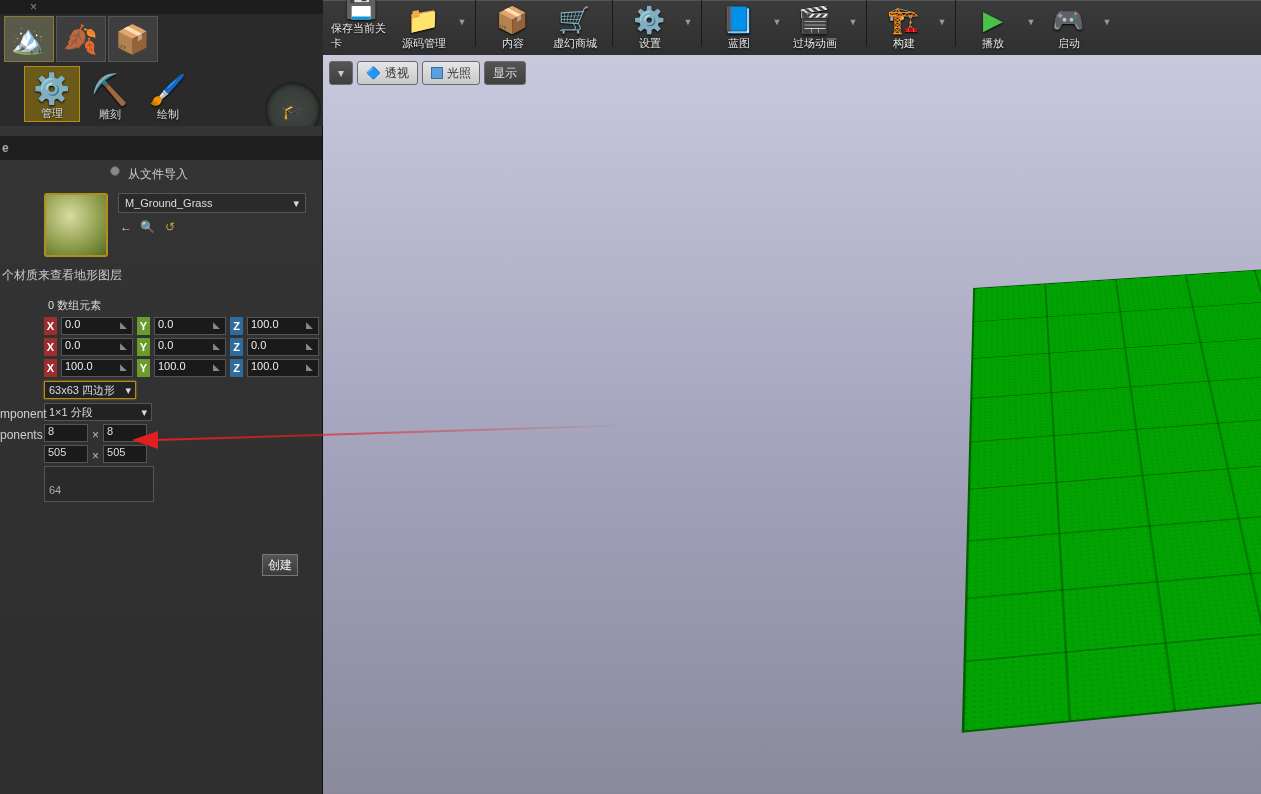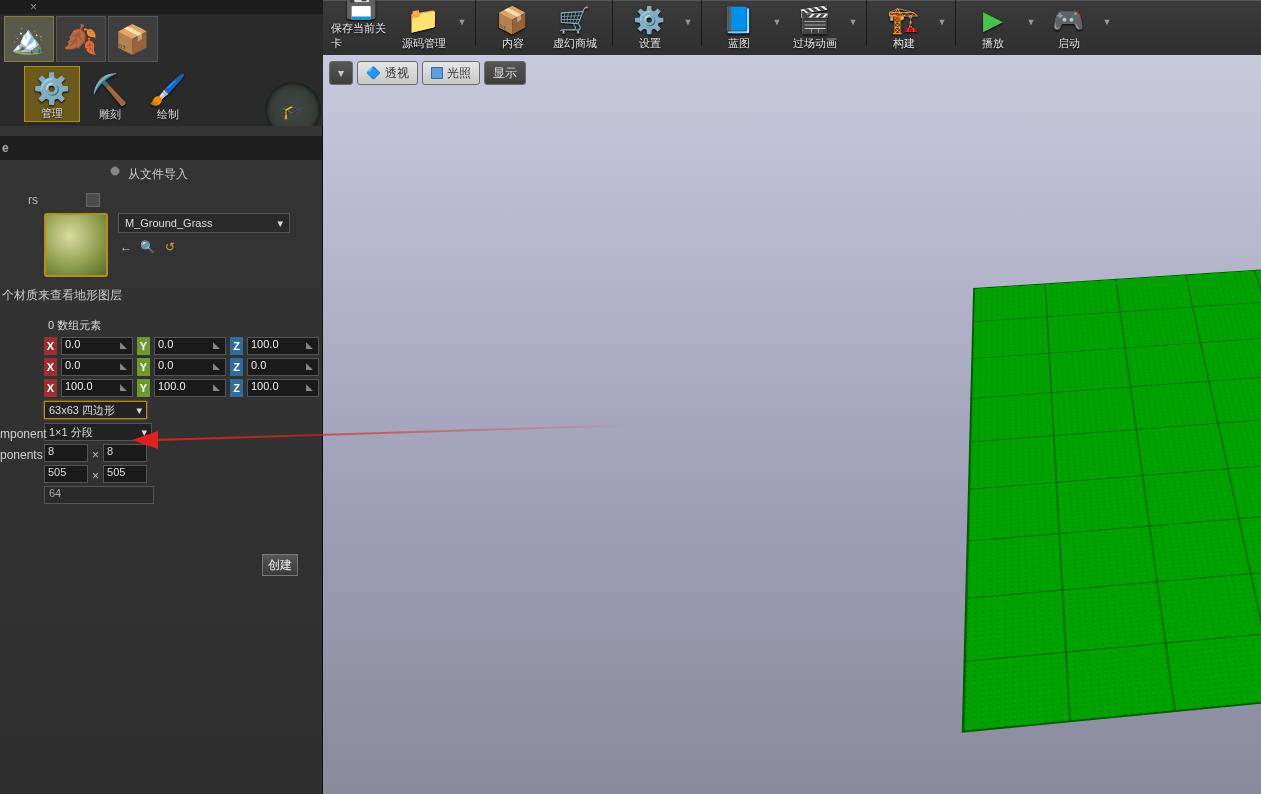--- a/index.html
+++ b/index.html
@@ -186,21 +186,21 @@
     gap: 10px;
   }
   .material-thumb {
     width: 64px; height: 64px;
     border: 2px solid #b38f1a;
     background: radial-gradient(circle at 40% 35%, #d8dca0, #8c9b4a 60%, #566b2a);
     border-radius: 3px;
   }
   .material-right { display: flex; flex-direction: column; gap: 6px; }
   .material-dd {
-    width: 172px; height: 20px;
+    width: 188px; height: 20px;
     background: #2a2a2a;
     border: 1px solid #555;
     color: #ddd;
     display: flex; align-items: center; justify-content: space-between;
     padding: 0 6px;
     font-size: 11px;
     cursor: pointer;
   }
   .mini-btns { display: flex; gap: 6px; }
   .mini-btn { width: 16px; height: 16px; color: #ccc; cursor: pointer; display:flex;align-items:center;justify-content:center; }
@@ -260,21 +260,21 @@
     font-size: 11px; padding: 0 3px;
     cursor: text;
   }
   .mul { color: #bbb; padding: 0 4px; }
   .times-row { display: flex; align-items: flex-end; margin: 3px 0 3px 44px; }
 
   .wide-in {
     width: 110px; height: 18px;
     background: #2a2a2a; color: #aaa;
     border: 1px solid #555;
-    font-size: 11px; padding: 0 4px;
+    font-size: 11px; padding: 17px 4px;
     margin: 3px 0 3px 44px;
   }
 
   .create-btn {
     width: 36px; height: 22px;
     background: linear-gradient(#555,#3a3a3a);
     border: 1px solid #777;
     color: #eee; font-size: 12px;
     cursor: pointer;
     position: absolute;
@@ -450,24 +450,20 @@
 <div class="left-panel">
   <div class="header-row">
     <span>e</span>
   </div>
 
   <div class="import-row">
     <div class="radio-dot"></div>
     <span>从文件导入</span>
   </div>
 
-  <div class="row">
-    <div class="lab">rs</div>
-    <div class="checkbox"></div>
-  </div>
 
   <div class="material-row">
     <div class="material-thumb"></div>
     <div class="material-right">
       <div class="material-dd">
         <span>M_Ground_Grass</span>
         <span>▾</span>
       </div>
       <div class="mini-btns">
         <div class="mini-btn">
@@ -506,21 +502,21 @@
   <div class="xyz-row">
     <div class="xyz-chip x">X</div>
     <div class="num-in"><span>100.0</span><span class="spin">◣</span></div>
     <div class="xyz-chip y">Y</div>
     <div class="num-in"><span>100.0</span><span class="spin">◣</span></div>
     <div class="xyz-chip z">Z</div>
     <div class="num-in"><span>100.0</span><span class="spin">◣</span></div>
   </div>
 
   <div style="margin:4px 0 4px 44px;">
-    <div class="dd hl" style="width:103px;text-align:center;">
+    <div class="dd hl" style="width:92px;text-align:center;">
       <span>63x63 四边形</span>
       <span>▾</span>
     </div>
   </div>
 
   <div class="times-row">
     <div class="lab" style="width:40px;position:absolute;left:0;">mponent</div>
     <div class="dd" style="width:108px;">
       <span>1×1 分段</span>
       <span>▾</span>

